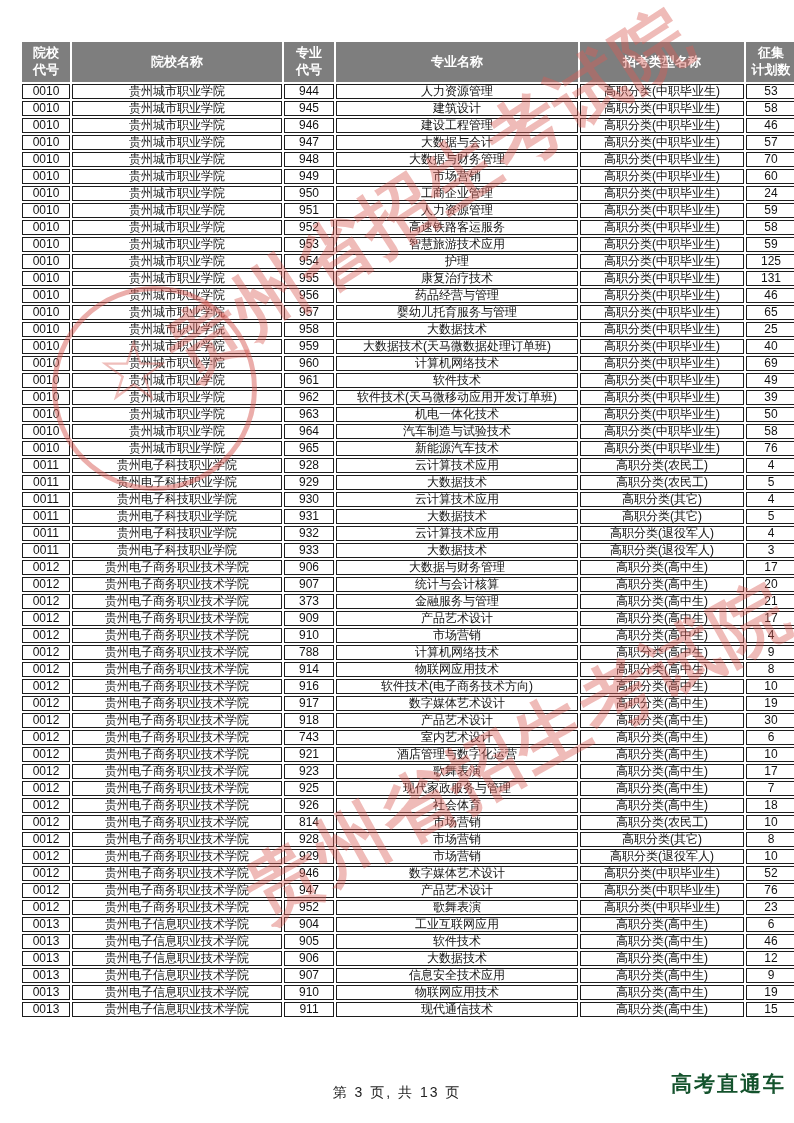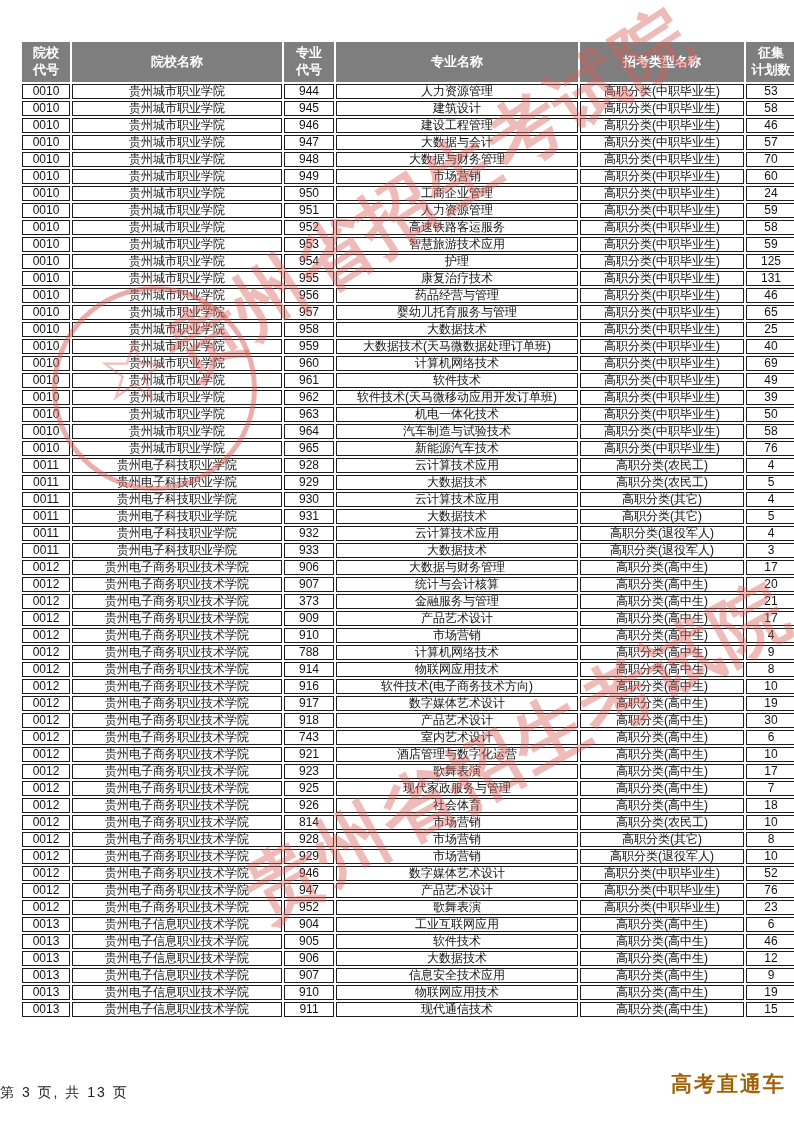--- a/index.html
+++ b/index.html
@@ -25,25 +25,25 @@
   }
   table.plan td {
     border:1.5px solid #1c1c1c; background:#ffffff;
     font-size:12px; color:#111111; text-align:center; vertical-align:middle;
     height:13px; line-height:13px; padding:0;
     white-space:nowrap; overflow:hidden;
   }
 
   .footer {
     position:absolute; left:0; top:1084px; width:100%;
-    text-align:left; font-size:14px; color:#222; letter-spacing:2px;
+    text-align:center; font-size:14px; color:#222; letter-spacing:2px;
   }
   .brand {
     position:absolute; right:8px; top:1070px;
-    font-size:21px; font-weight:bold; color:#a16207; letter-spacing:2px;
+    font-size:21px; font-weight:bold; color:#14532d; letter-spacing:2px;
   }
 
   .watermark { position:absolute; inset:0; pointer-events:none; z-index:5; }
   .wm-text {
     position:absolute; white-space:nowrap;
     font-size:74px; font-weight:bold; letter-spacing:2px;
     color:rgba(216,92,85,0.42);
     transform-origin:0 0;
   }
   .wm-text-upper { left:148px; top:318px; transform:rotate(-33deg); }

